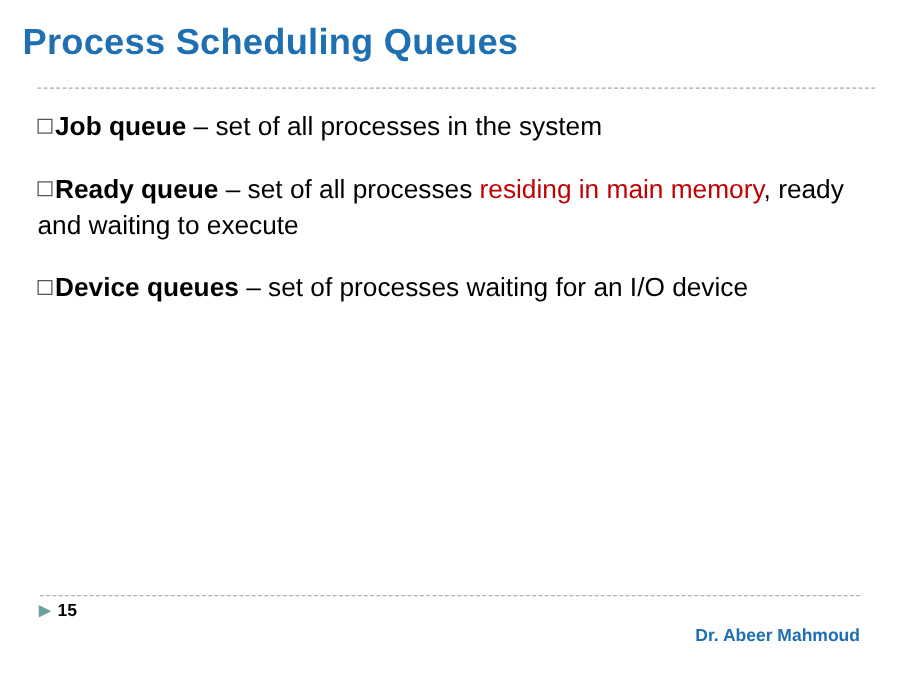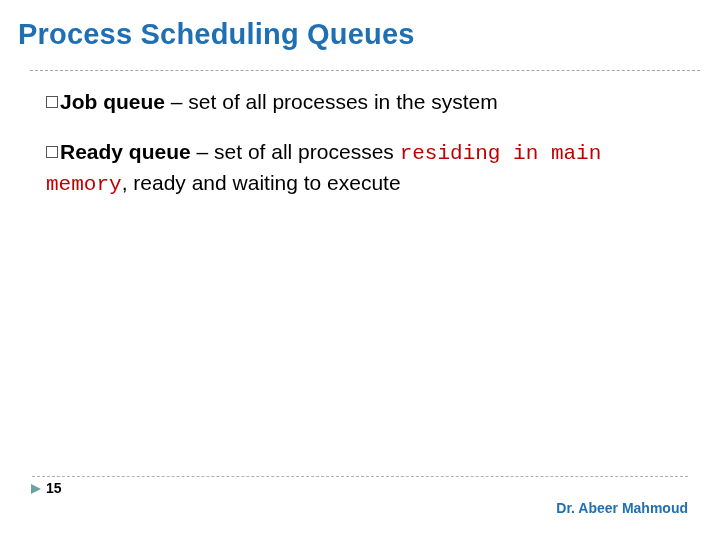--- a/index.html
+++ b/index.html
@@ -38,41 +38,40 @@
     position: absolute;
     left: 30px;
     top: 88px;
     width: 660px;
     color: #000;
     font-size: 21px;
     line-height: 1.35;
   }
   .bullet {
     margin-bottom: 22px;
-    margin-left: 16px;
   }
   .bullet .row {
     display: block;
   }
   .sq {
     display: inline-block;
     width: 12px;
     height: 12px;
     border: 1.5px solid #555;
     margin-right: 2px;
     vertical-align: baseline;
     position: relative;
     top: -1px;
     box-sizing: border-box;
   }
   .sq.sub {
     margin-left: 24px;
   }
   .b { font-weight: bold; }
-  .red { color: #c00000; font-family: Liberation Mono, monospace; }
+  .red { color: #c00000; }
   .footer-line {
     position: absolute;
     left: 32px;
     top: 468px;
     width: 656px;
     border: none;
     border-top: 1px dashed #b0b0b0;
   }
   .page-num {
     position: absolute;
@@ -112,20 +111,23 @@
       <span class="sq"></span><span class="b">Job queue </span><span>– set of all processes in the system</span>
     </div>
 
     <div class="bullet">
       <span class="row">
         <span class="sq"></span><span class="b">Ready queue </span><span>– set of all processes </span><span class="red">residing in main memory</span><span>, ready and waiting to execute</span>
       </span>
     </div>
 
     <div class="bullet">
+      <span class="row">
+        <span class="sq"></span><span class="b">Device queues </span><span>– set of processes waiting for an I/O device</span>
+      </span>
     </div>
 
   </div>
 
   <hr class="footer-line">
 
   <div class="arrow">
     <svg width="14" height="14" viewBox="0 0 14 14">
       <polygon points="2,2 12,7 2,12" fill="#6aa1a1"></polygon>
     </svg>

